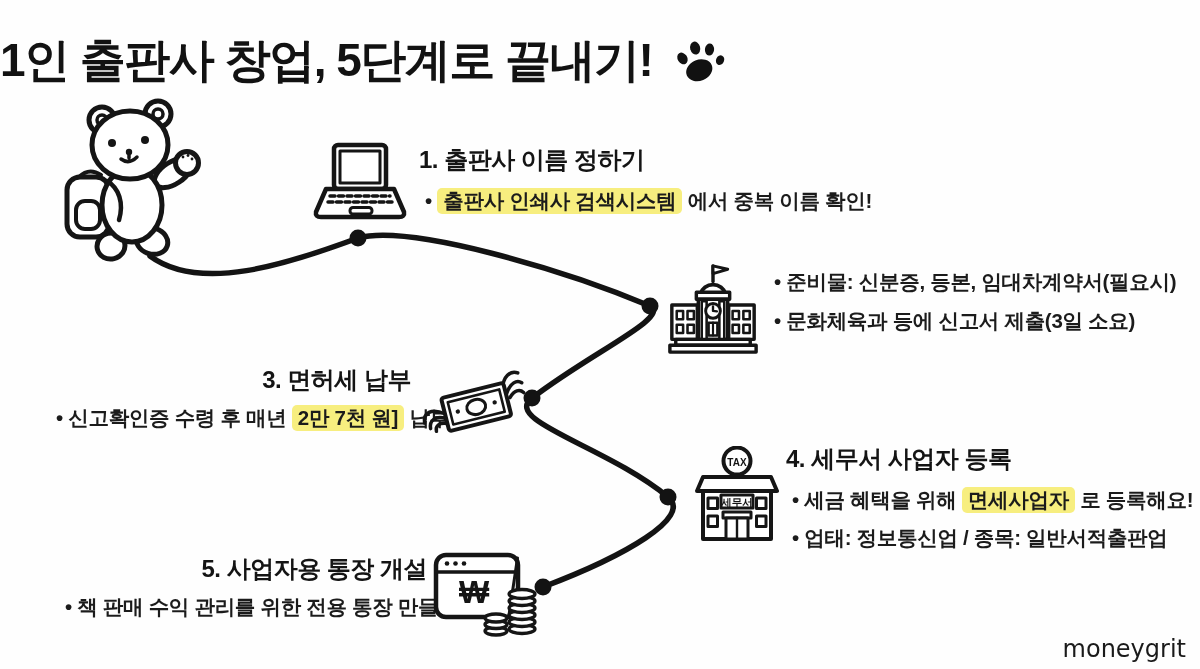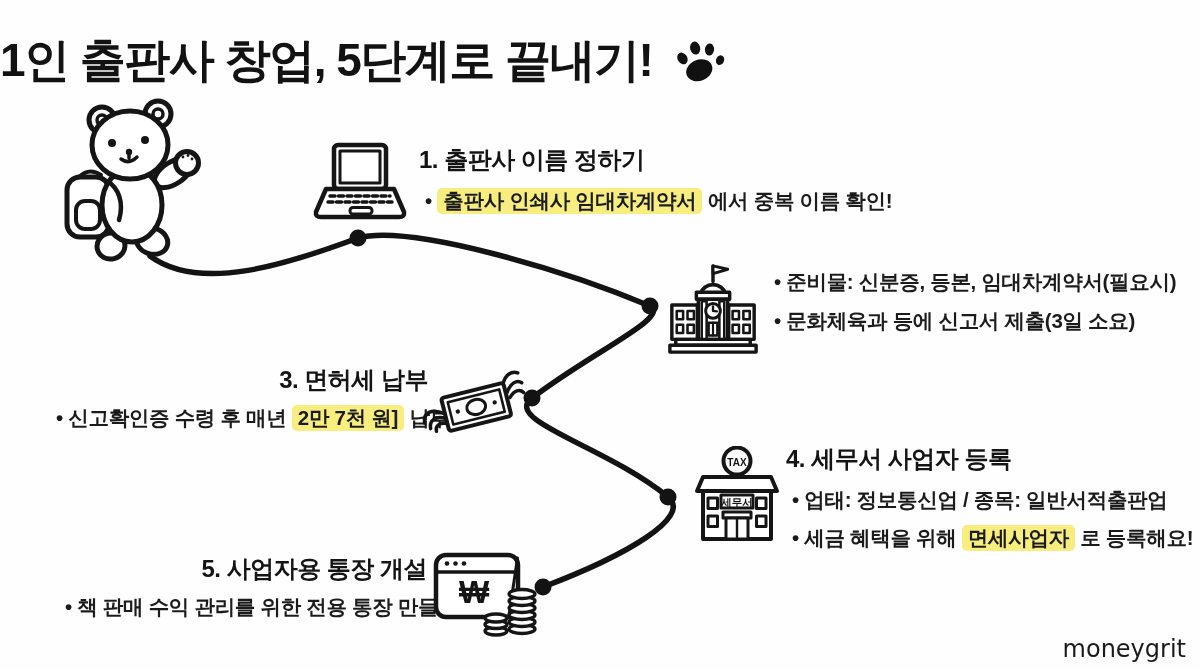--- a/index.html
+++ b/index.html
@@ -96,21 +96,21 @@
       <rect x="32" y="11" width="40" height="32" stroke-width="3" fill="#fff"></rect>
       <path d="M 18 49 L 86 49 L 96 72 Q 97 77 91 77 L 13 77 Q 7 77 8 72 Z" stroke-width="4.5" fill="#fff"></path>
       <path d="M 22 56 H 82" stroke-width="3.5" stroke-dasharray="5 3.5"></path>
       <path d="M 20 62 H 84" stroke-width="3.5" stroke-dasharray="5 3.5"></path>
       <rect x="42" y="67.5" width="22" height="6.5" rx="3" stroke-width="3" fill="#fff"></rect>
     </svg>
   </div>
   <div class="abs" style="left:419px;top:146px;">
     <div class="step-title">1. 출판사 이름 정하기</div>
     <div class="bullets">
-      <div class="bullet">• <mark class="hl">출판사 인쇄사 임대차계약서</mark> 에서 중복 이름 확인!</div>
+      <div class="bullet">• <mark class="hl">출판사 인쇄사 검색시스템</mark> 에서 중복 이름 확인!</div>
     </div>
   </div>
 
   <div class="icon-box" style="left:664px;top:258px;">
     <svg width="98" height="100" viewBox="0 0 100 100" fill="none" stroke="#151515" stroke-linecap="round" stroke-linejoin="round">
       <path d="M 50 23 L 50 7" stroke-width="3.5"></path>
       <path d="M 50 7 L 65 10.5 L 50 15 Z" stroke-width="3" fill="#fff"></path>
       <path d="M 37 36 A 13.5 13.5 0 0 1 63 36" stroke-width="4" fill="#fff"></path>
       <rect x="33" y="34" width="34" height="7" stroke-width="3.5" fill="#fff"></rect>
       <rect x="35" y="41" width="30" height="41" stroke-width="3.5" fill="#fff"></rect>
@@ -134,21 +134,21 @@
       <rect x="6" y="88" width="88" height="7" stroke-width="3.5" fill="#fff"></rect>
     </svg>
   </div>
   <div class="abs" style="left:768px;top:255px;">
     <div class="bullets">
       <div class="bullet">• 준비물: 신분증, 등본, 임대차계약서(필요시)</div>
       <div class="bullet">• 문화체육과 등에 신고서 제출(3일 소요)</div>
     </div>
   </div>
 
-  <div class="abs right-align" style="left:17px;top:366px;width:411px;">
+  <div class="abs right-align" style="left:0px;top:366px;width:411px;">
     <div class="step-title">3. 면허세 납부</div>
   </div>
   <div class="abs" style="left:56px;top:403px;">
     <div class="bullet">• 신고확인증 수령 후 매년 <mark class="hl">2만 7천 원]</mark> 납부</div>
   </div>
   <div class="icon-box" style="left:420px;top:360px;">
     <svg width="112" height="92" viewBox="0 0 112 92" fill="none" stroke="#151515" stroke-linecap="round" stroke-linejoin="round">
       <g transform="rotate(-14 56 46)">
         <path d="M 24 46 C 12 37, 3 40, 2 50 M 24 51 C 14 45, 7 49, 6.5 57 M 24 56 C 16 52.5, 11.5 56, 11.5 61" stroke-width="3.5"></path>
         <path d="M 86 36 C 89 24, 98 19.5, 104.5 24 M 89 41 C 95 32, 102 30, 106 34.5 M 91 46 C 97 40, 102.5 40, 105.5 44.5" stroke-width="3.5"></path>
@@ -174,22 +174,22 @@
       <rect x="64.5" y="52" width="9.5" height="10.5" stroke-width="3" fill="#fff"></rect>
       <rect x="64.5" y="70" width="9.5" height="10.5" stroke-width="3" fill="#fff"></rect>
       <rect x="31" y="66" width="28" height="6" stroke-width="3" fill="#fff"></rect>
       <rect x="34" y="72" width="22" height="21" stroke-width="3" fill="#fff"></rect>
       <path d="M 45 72 V 93" stroke-width="2.4"></path>
     </svg>
   </div>
   <div class="abs" style="left:786px;top:445px;">
     <div class="step-title">4. 세무서 사업자 등록</div>
     <div class="bullets">
+      <div class="bullet">• 세금 혜택을 위해 <mark class="hl">면세사업자</mark> 로 등록해요!</div>
       <div class="bullet">• 업태: 정보통신업 / 종목: 일반서적출판업</div>
-      <div class="bullet">• 세금 혜택을 위해 <mark class="hl">면세사업자</mark> 로 등록해요!</div>
     </div>
   </div>
 
   <div class="abs right-align" style="left:0px;top:555px;width:427px;">
     <div class="step-title">5. 사업자용 통장 개설</div>
   </div>
   <div class="abs" style="left:65px;top:592px;">
     <div class="bullet">• 책 판매 수익 관리를 위한 전용 통장 만들기</div>
   </div>
   <div class="icon-box" style="left:430px;top:545px;">

